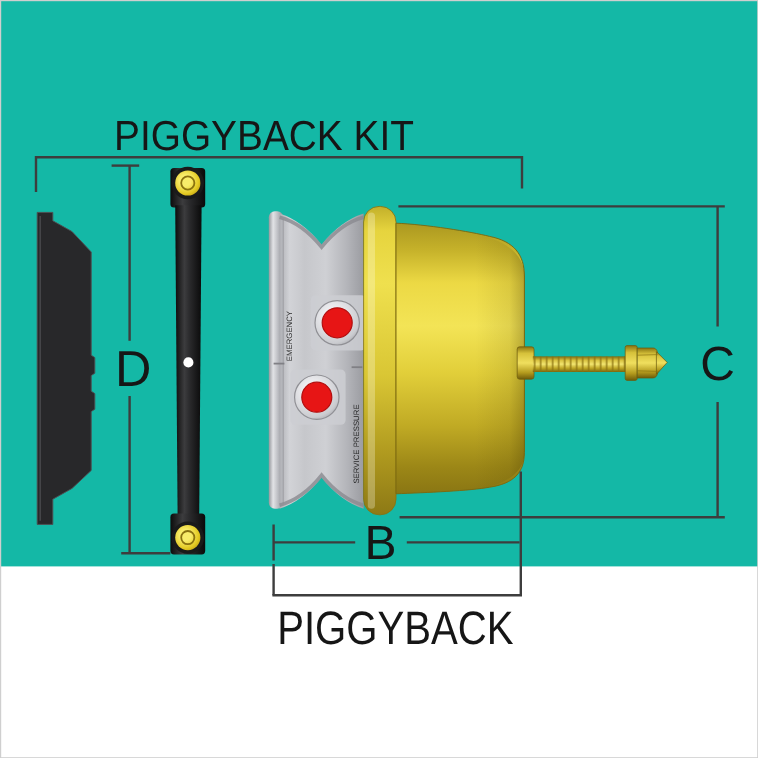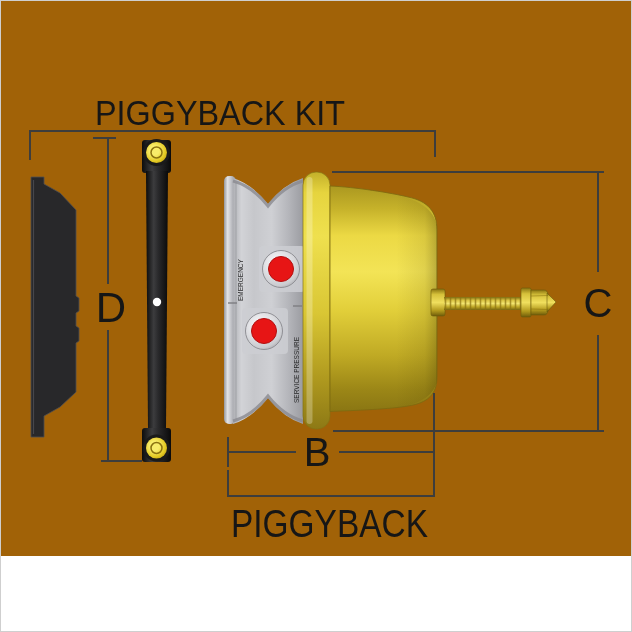--- a/index.html
+++ b/index.html
@@ -1,18 +1,18 @@
 <!DOCTYPE html>
 <html><head>
 <meta charset="utf-8">
 <style>
   html,body{margin:0;padding:0;background:#ffffff;}
   body{width:632px;height:632px;overflow:hidden;
        font-family:"Liberation Sans", sans-serif;}
-  .stage{position:relative;width:632px;height:556px;background:#a16207;}
+  .stage{position:relative;width:632px;height:472px;background:#14b8a6;}
   svg{display:block;}
   text{fill:#161616;}
   .dimline{stroke:#3d3d3d;stroke-width:2;fill:none;}
   .dimtext{font-weight:400;}
 </style>
 </head>
 <body>
 
 <div class="stage">
 <svg width="632" height="632" viewBox="0 0 632 632" xmlns="http://www.w3.org/2000/svg">

